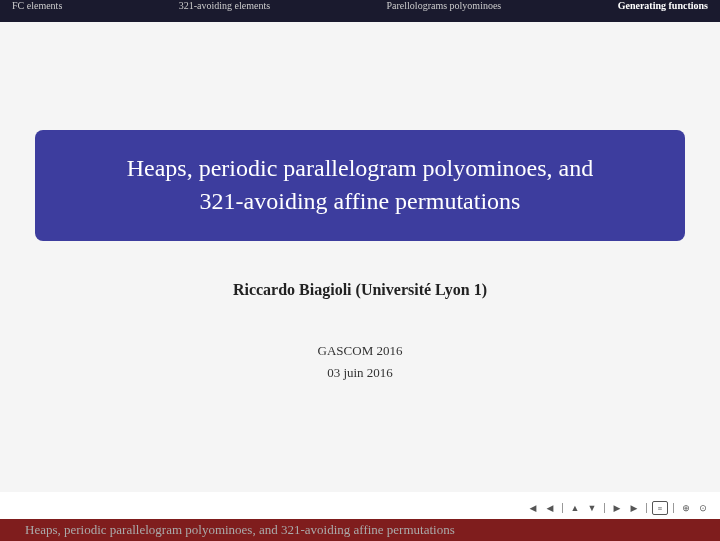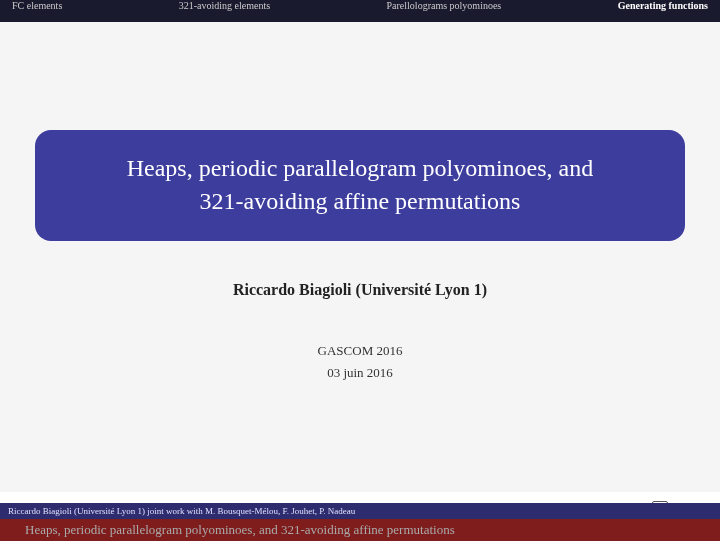--- a/index.html
+++ b/index.html
@@ -47,21 +47,21 @@
       display: flex;
       flex-direction: column;
       align-items: center;
       justify-content: center;
       padding: 20px 40px;
     }
 
     
     .title-box {
       background: #3d3d9e;
-      border-radius: 16px;
+      border-radius: 8px;
       padding: 22px 40px;
       width: 650px;
       text-align: center;
       margin-bottom: 40px;
     }
     .title-text {
       color: #fff;
       font-size: 24px;
       font-weight: normal;
       line-height: 1.4;
@@ -205,15 +205,14 @@
   <button class="nav-ctrl-btn">▶</button>
   <button class="nav-ctrl-btn">▶</button>
   <span class="nav-ctrl-divider"></span>
   <div class="nav-ctrl-circle">≡</div>
   <span class="nav-ctrl-divider"></span>
   <button class="nav-ctrl-btn">⊕</button>
   <button class="nav-ctrl-btn">⊙</button>
 </div>
 
 <div class="bottom-bar">
-  <div class="bottom-bar-line1">Riccardo Biagioli (Université Lyon 1) joint work with  M. Bousquet-Mélou, F. Jouhet, P. Nadeau</div>
   <div class="bottom-bar-line2">Heaps, periodic parallelogram polyominoes, and 321-avoiding affine permutations</div>
 </div>
 
 </body></html>

